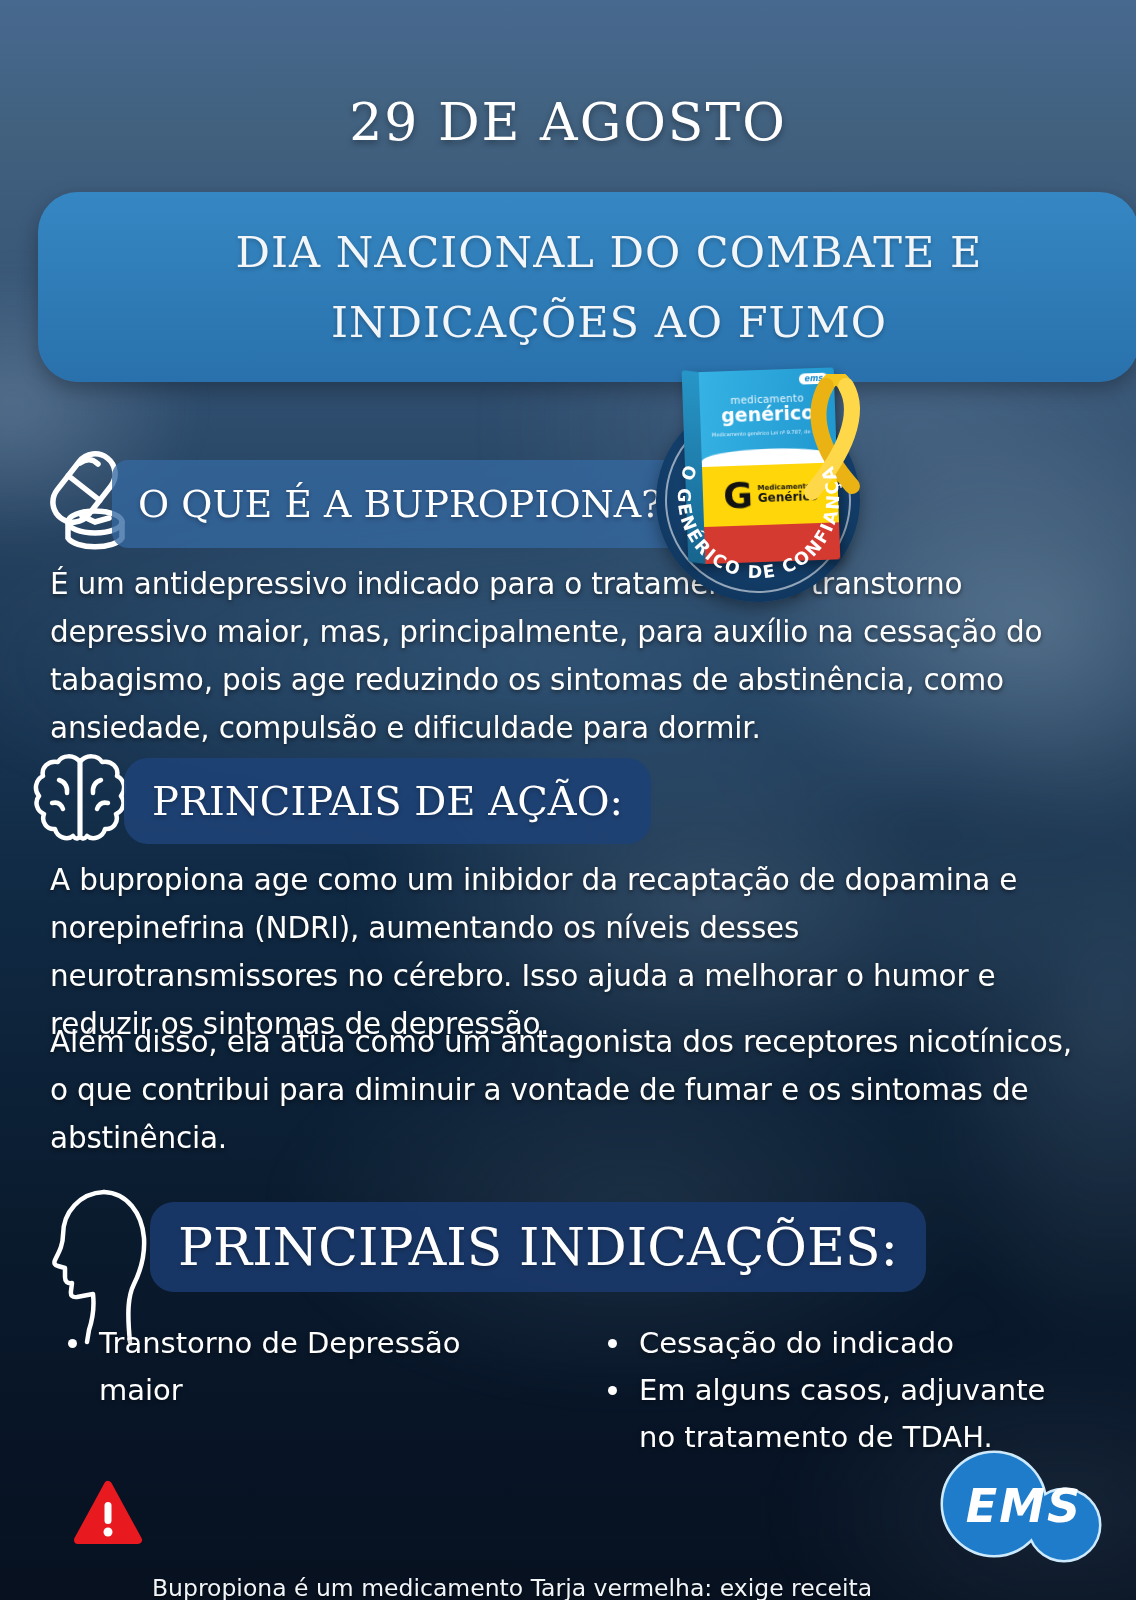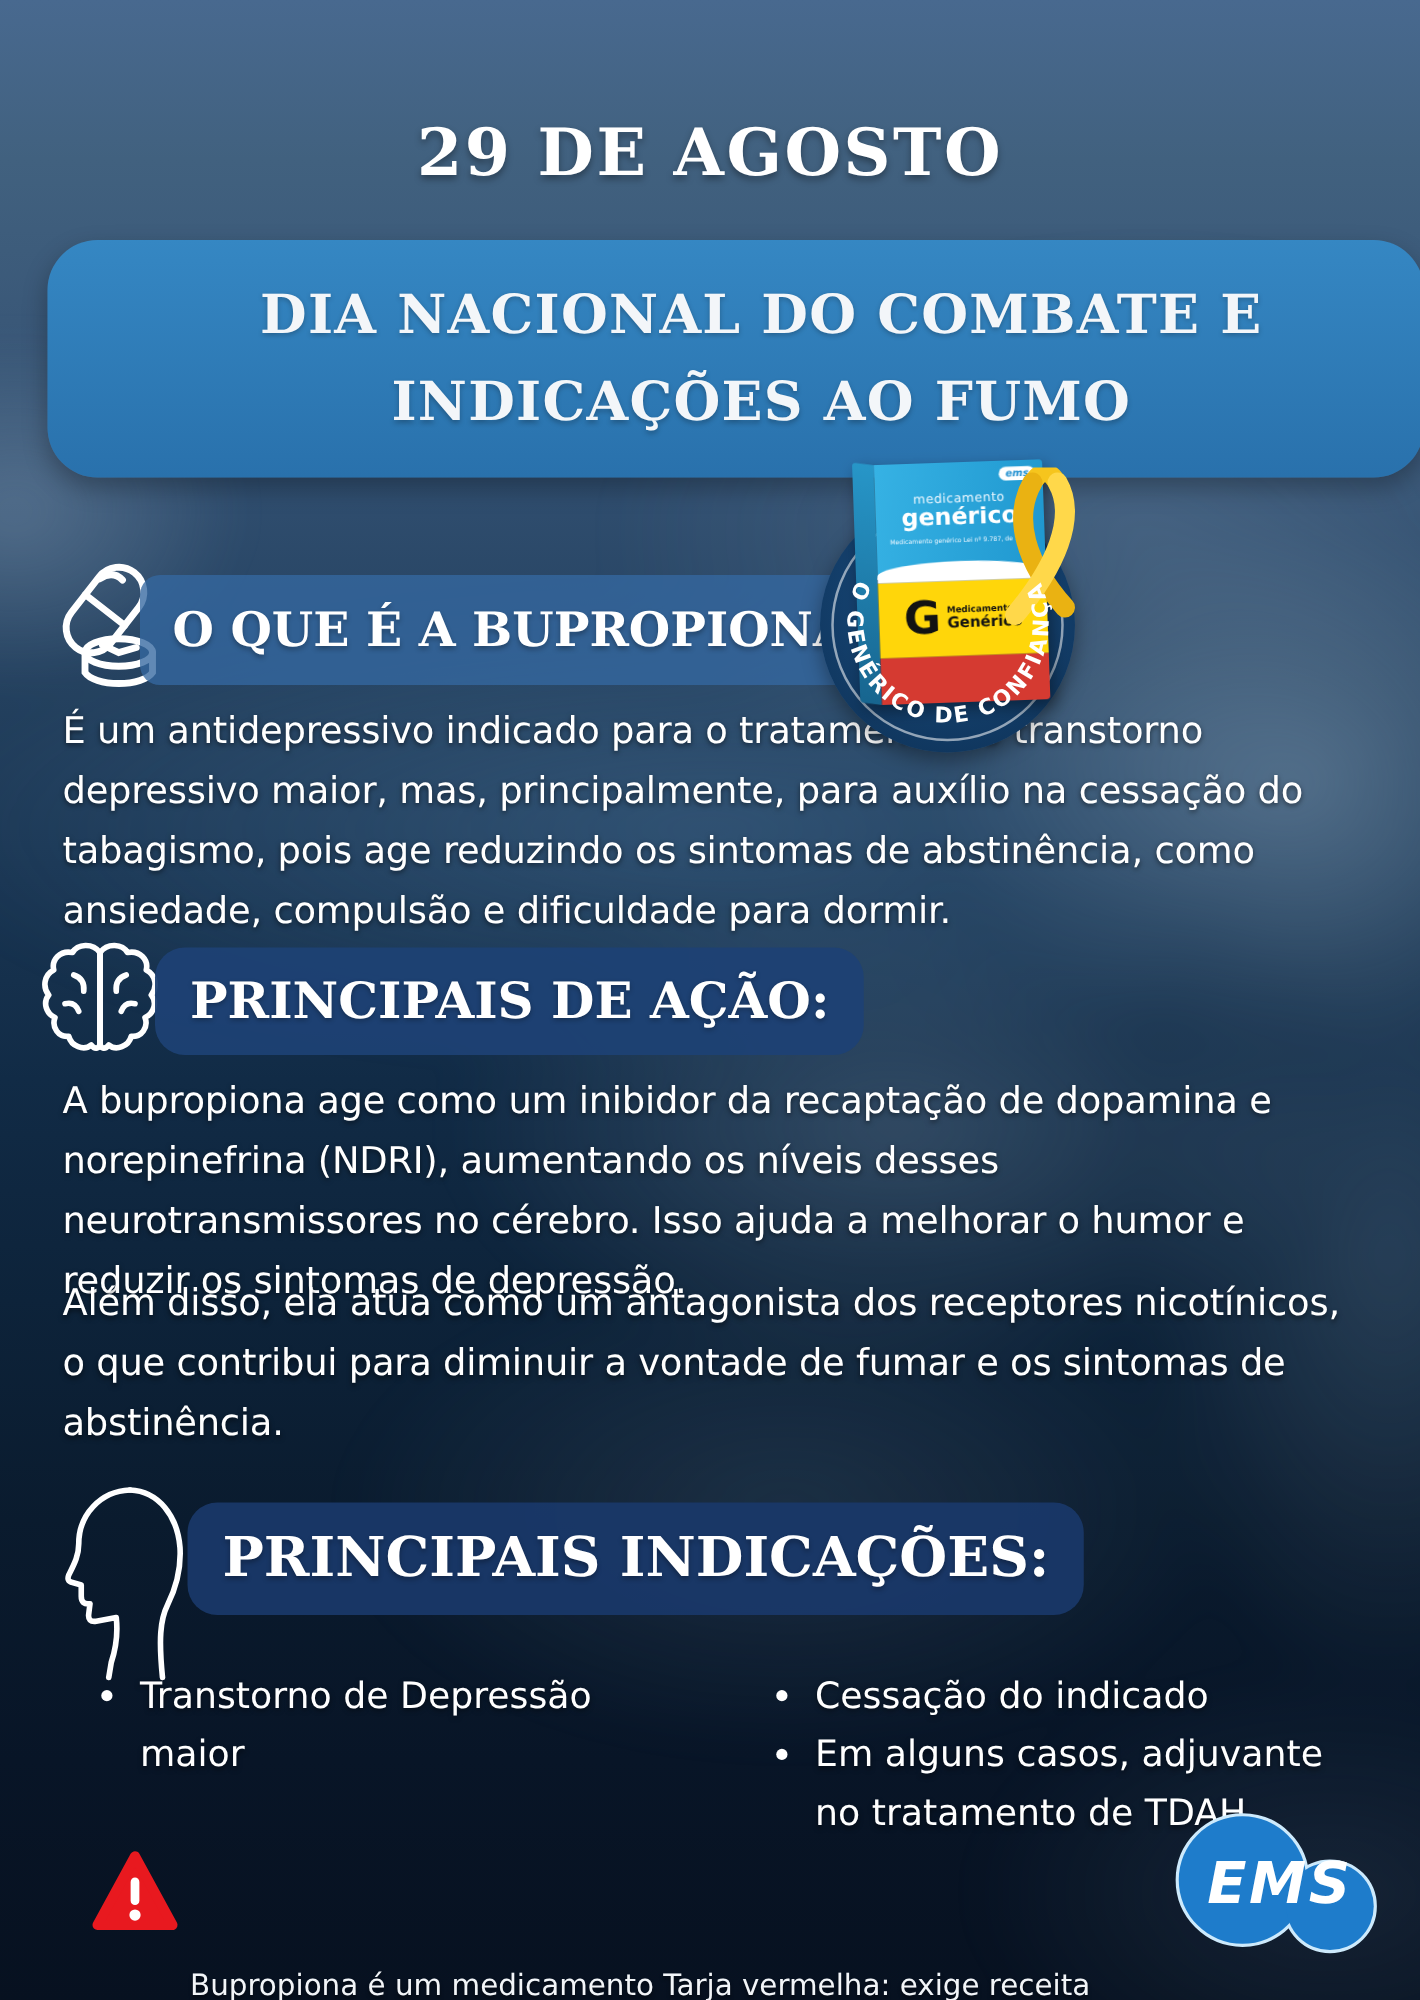--- a/index.html
+++ b/index.html
@@ -17,21 +17,21 @@
       radial-gradient(420px 300px at 88% 40%, rgba(190,215,235,.30), transparent 70%),
       radial-gradient(900px 260px at 50% 42%, rgba(110,160,205,.26), transparent 72%),
       radial-gradient(520px 280px at 62% 56%, rgba(185,210,232,.20), transparent 70%),
       radial-gradient(620px 330px at 78% 28%, rgba(180,205,228,.18), transparent 70%),
       radial-gradient(300px 520px at 94% 62%, rgba(175,205,230,.16), transparent 70%),
       radial-gradient(260px 200px at 5% 27%, rgba(200,220,238,.24), transparent 70%),
       radial-gradient(520px 280px at 55% 74%, rgba(160,195,225,.12), transparent 70%),
       radial-gradient(420px 260px at 90% 92%, rgba(150,190,220,.10), transparent 70%);
   }
   .z { position:absolute; z-index:2; }
-  .serif { font-family:"DejaVu Serif", serif; font-weight:bold; }
+  .serif { font-family:"DejaVu Serif", serif; font-weight:normal; }
 
   .date-title { top:92px; left:0; width:100%; text-align:center;
     font-size:52px; letter-spacing:2px; text-shadow:0 3px 6px rgba(0,0,0,.35); }
 
   .banner { left:38px; top:192px; width:1060px; height:190px; border-radius:40px;
     background:linear-gradient(180deg,#3587c3,#2971ac);
     box-shadow:0 8px 20px rgba(0,0,0,.28);
     display:flex; flex-direction:column; justify-content:center; gap:20px;
     text-align:center; font-size:43px; letter-spacing:1px; color:#f3f6f9;
     text-shadow:0 2px 4px rgba(0,0,0,.25);padding-left:41px; }
@@ -67,30 +67,30 @@
   .medbox-gtext .w1 { font-size:7px; }
   .medbox-gtext .w2 { font-size:12px; margin-top:-1px; }
   .medbox-red { flex:1; background:#d53a31; }
   .ribbon { position:absolute; left:148px; top:-2px; z-index:3; }
 
   .heading-box { white-space:nowrap; color:#fff; text-shadow:0 2px 4px rgba(0,0,0,.3); }
   .hb1 { left:112px; top:460px; line-height:88px; padding:0 26px; font-size:38px;
     background:rgba(52,104,160,.78); border-radius:16px; }
   .hb2 { left:124px; top:758px; line-height:86px; padding:0 28px; font-size:40px;
     background:rgba(30,65,116,.95); border-radius:24px; }
-  .hb3 { left:150px; top:1202px; line-height:90px; padding:0 28px; font-size:44px;
+  .hb3 { left:150px; top:1202px; line-height:90px; padding:0 28px; font-size:52px;
     background:rgba(25,56,104,.95); border-radius:24px; }
 
   .para { font-size:29.5px; line-height:48px; color:#fff;
     text-shadow:0 2px 4px rgba(0,0,0,.55); letter-spacing:-0.2px; }
   .p1 { left:50px; top:560px; width:1030px; }
   .p2 { left:50px; top:856px; width:1030px; }
   .p3 { left:50px; top:1018px; width:1030px; }
 
-  .bullets { list-style:none; margin:13px; padding:0; }
+  .bullets { list-style:none; margin:0; padding:0; }
   .bullets li { display:flex; gap:22px; font-size:29px; line-height:47px;
     text-shadow:0 2px 4px rgba(0,0,0,.5); }
   .bullets li::before { content:""; flex:none; width:9px; height:9px; border-radius:50%;
     background:#fff; margin-top:19px; margin-left:8px; }
   .col1 { left:60px; top:1320px; width:490px; }
   .col2 { left:600px; top:1320px; width:480px; }
 
   .warning-text { left:152px; top:1557px; width:780px; font-size:23.5px; line-height:38px;
     color:#f2f5f8; text-shadow:0 2px 3px rgba(0,0,0,.5);margin-top:12px; }
   .warn-icon { left:72px; top:1478px; }

